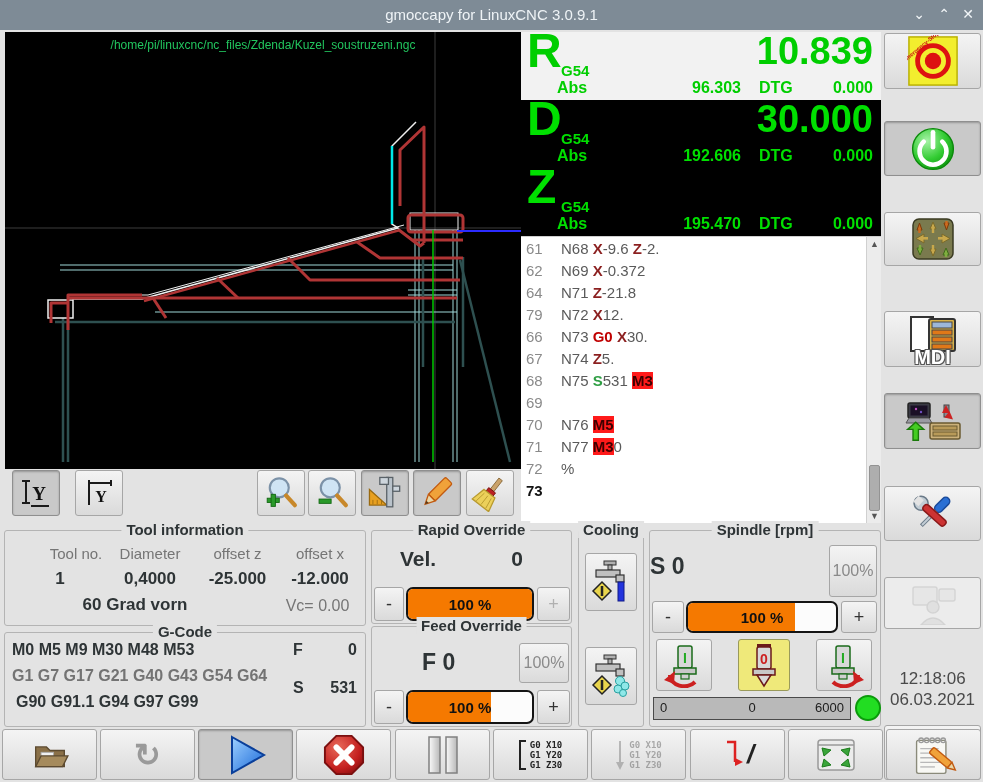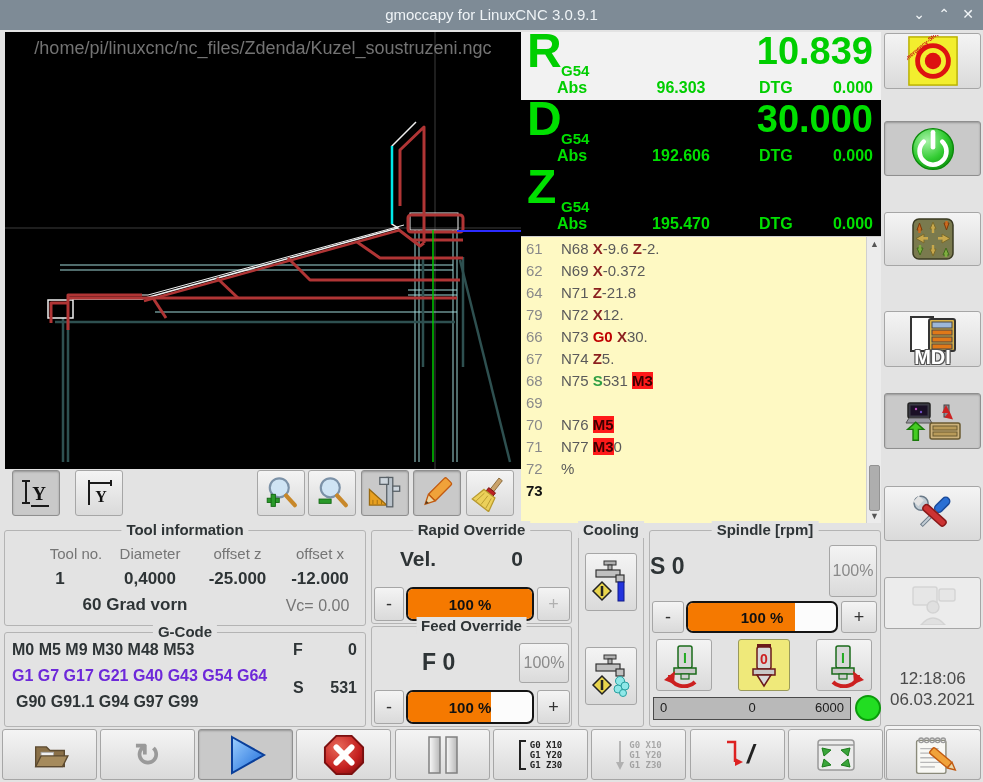--- a/index.html
+++ b/index.html
@@ -20,37 +20,37 @@
   .btn {
     background:linear-gradient(#f4f4f4,#dadada);
     border:1px solid #a6a6a6; border-radius:3px;
     display:flex; align-items:center; justify-content:center; overflow:hidden;
   }
   .btn.pressed { background:#c9c9c9; border-color:#8f8f8f; box-shadow:inset 0 1px 2px rgba(0,0,0,.25); }
   .btn.disabled { background:#ececec; }
 
   
   #preview { left:5px; top:32px; width:516px; height:437px; background:#000; }
-  #preview .path { position:absolute; left:0; top:6px; width:100%; text-align:center; color:#737373; font-size:18px; }
+  #preview .path { position:absolute; left:0; top:6px; width:100%; text-align:center; color:#22c55e; font-size:12px; }
   .pbtn { top:470px; width:48px; height:46px; }
 
   
   .dro-row { left:521px; width:360px; height:68px; }
   .dro-light { background:#f2f2f2; color:#00ce00; }
   .dro-dark  { background:#000;    color:#00e000; }
   .dro-letter { position:absolute; left:6px; top:-9px; font-size:48px; font-weight:bold; }
   .dro-wcs { position:absolute; left:40px; top:30px; font-size:15px; font-weight:bold; }
   .dro-value { position:absolute; right:8px; top:-2px; font-size:38px; font-weight:bold; }
   .dro-abs-label { position:absolute; left:36px; bottom:3px; font-size:16px; font-weight:bold; }
-  .dro-abs-value { position:absolute; left:100px; width:120px; bottom:3px; text-align:center; font-size:16px; font-weight:bold; }
+  .dro-abs-value { position:absolute; left:100px; width:120px; bottom:3px; text-align:right; font-size:16px; font-weight:bold; }
   .dro-dtg-label { position:absolute; left:238px; bottom:3px; font-size:16px; font-weight:bold; }
   .dro-dtg-value { position:absolute; right:8px; bottom:3px; font-size:16px; font-weight:bold; }
 
   
-  #gcode-list { left:521px; top:236px; width:360px; height:287px; background:#fef9c3; border-top:1px solid #cfcfcf; }
+  #gcode-list { left:521px; top:236px; width:360px; height:287px; background:#ffffff; border-top:1px solid #cfcfcf; }
   #gcode-lines { position:absolute; left:0; top:1px; right:15px; bottom:0; overflow:hidden; }
   .gline { height:22px; line-height:22px; font-size:15px; white-space:pre; display:flex; }
   .gline .num { width:40px; padding-left:5px; color:#8a8a8a; flex:0 0 auto; }
   .gline.current .num { color:#111; font-weight:bold; }
   .gline .code { color:#5a5a5a; }
   .tk-axis { color:#8b1f1f; font-weight:bold; }
   .tk-g { color:#c00000; font-weight:bold; }
   .tk-s { color:#2f9e44; font-weight:bold; }
   .tk-m { background:#ff1a1a; color:#3d0000; font-weight:bold; }
   #gcode-scrollbar { position:absolute; right:0; top:0; width:15px; height:100%; background:#ececec; border-left:1px solid #d0d0d0; }
@@ -412,21 +412,21 @@
     <div class="abs val" style="left:100px; top:38px; width:90px;">0,4000</div>
     <div class="abs val" style="left:190px; top:38px; width:85px;">-25.000</div>
     <div class="abs val" style="left:275px; top:38px; width:80px;">-12.000</div>
     <div class="abs val" style="left:30px; top:64px; width:200px;">60 Grad vorn</div>
     <div class="abs hdr" style="left:270px; top:66px; width:85px; font-size:16px;">Vc= 0.00</div>
   </div>
 
   <div class="abs frame" style="left:4px; top:632px; width:362px; height:95px;">
     <span class="frame-title">G-Code</span>
     <div class="abs" style="left:7px; top:8px; font-size:16px; font-weight:bold; color:#2e3436;">M0 M5 M9 M30 M48 M53</div>
-    <div class="abs" style="left:7px; top:34px; font-size:16px; font-weight:bold; color:#6d28d9;">G1 G7 G17 G21 G40 G43 G54 G64</div>
+    <div class="abs" style="left:7px; top:34px; font-size:16px; font-weight:bold; color:#737373;">G1 G7 G17 G21 G40 G43 G54 G64</div>
     <div class="abs" style="left:11px; top:60px; font-size:16px; font-weight:bold; color:#2e3436;">G90 G91.1 G94 G97 G99</div>
     <div class="abs" style="left:288px; top:8px; font-size:16px; font-weight:bold; color:#2e3436;">F</div>
     <div class="abs" style="right:8px; top:8px; font-size:16px; font-weight:bold; color:#2e3436;">0</div>
     <div class="abs" style="left:288px; top:46px; font-size:16px; font-weight:bold; color:#2e3436;">S</div>
     <div class="abs" style="right:8px; top:46px; font-size:16px; font-weight:bold; color:#2e3436;">531</div>
   </div>
 
   <div class="abs frame" style="left:371px; top:530px; width:201px; height:94px;">
     <span class="frame-title">Rapid Override</span>
     <div class="abs" style="left:28px; top:16px; font-size:21px; font-weight:bold; color:#2e3436;">Vel.</div>

